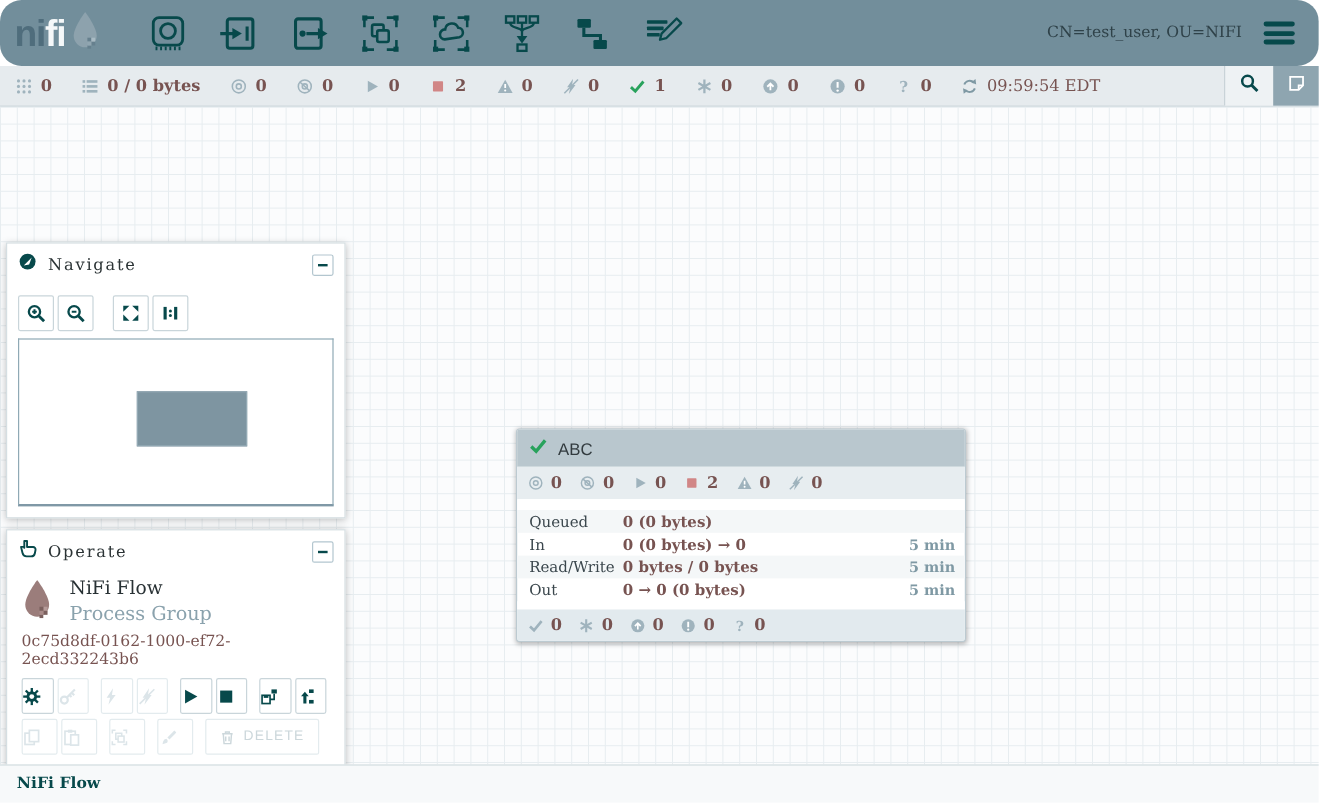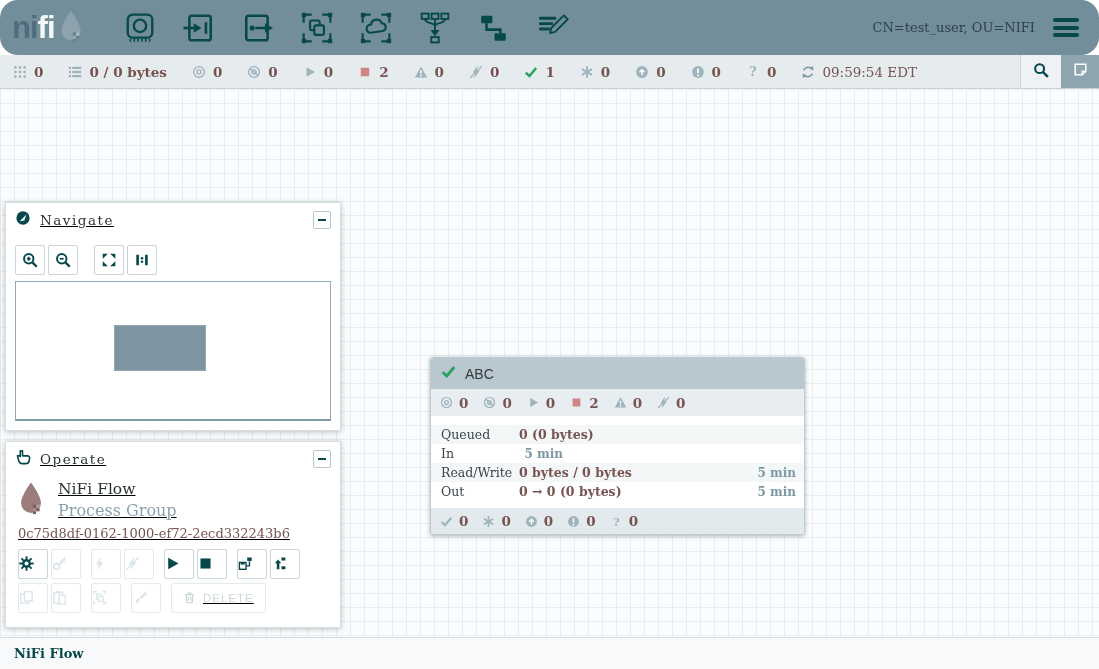--- a/index.html
+++ b/index.html
@@ -60,22 +60,22 @@
     background:#8ea5b0;color:#fff;cursor:pointer;}
   #note-cell svg{width:15px;height:15px}
 
   
   #canvas{position:absolute;left:0;top:89px;width:100%;height:548px;background:#fbfcfd;
     background-image:linear-gradient(var(--grid-line) 1px,transparent 1px),
                      linear-gradient(90deg,var(--grid-line) 1px,transparent 1px);
     background-size:14px 14px;}
 
   
-  .panel{position:absolute;width:336px;background:#fff;border:1px solid var(--panel-border);
-    box-shadow:0 1px 6px rgba(0,0,0,.25);text-decoration:underline;}
+  .panel{position:absolute;width:283px;background:#fff;border:1px solid var(--panel-border);
+    box-shadow:0 1px 6px rgba(0,0,0,.25);}
   .panel-hd{display:flex;align-items:center;gap:9px;padding:7px 9px 5px;}
   .panel-hd svg{width:16px;height:16px;color:var(--teal);}
   .panel-title{font-family:"DejaVu Serif",serif;font-size:13.5px;letter-spacing:1.5px;color:#2b3335;}
   .collapse{margin-left:auto;width:18px;height:18px;border:1px solid #b3c6cf;border-radius:2px;
     background:#fff;display:flex;align-items:center;justify-content:center;cursor:pointer;}
   .collapse i{display:block;width:8px;height:2px;background:var(--teal);}
 
   #navigate{left:5px;top:113px;}
   #nav-tools{display:flex;gap:3px;margin:10px 9px 6px;}
   .nbtn{width:30px;height:30px;background:#fff;border:1px solid var(--btn-border);border-radius:2px;
@@ -658,20 +658,21 @@
         </span>
       </div>
       <div class="pg-gap"></div>
       <div class="pg-row alt">
         <span class="lbl">Queued</span>
         <span class="val">0 (0 bytes)</span>
         <span class="win"></span>
       </div>
       <div class="pg-row">
         <span class="lbl">In</span>
+        <span class="val">0 (0 bytes) → 0</span>
         <span class="win">5 min</span>
       </div>
       <div class="pg-row alt">
         <span class="lbl">Read/Write</span>
         <span class="val">0 bytes / 0 bytes</span>
         <span class="win">5 min</span>
       </div>
       <div class="pg-row">
         <span class="lbl">Out</span>
         <span class="val">0 → 0 (0 bytes)</span>

